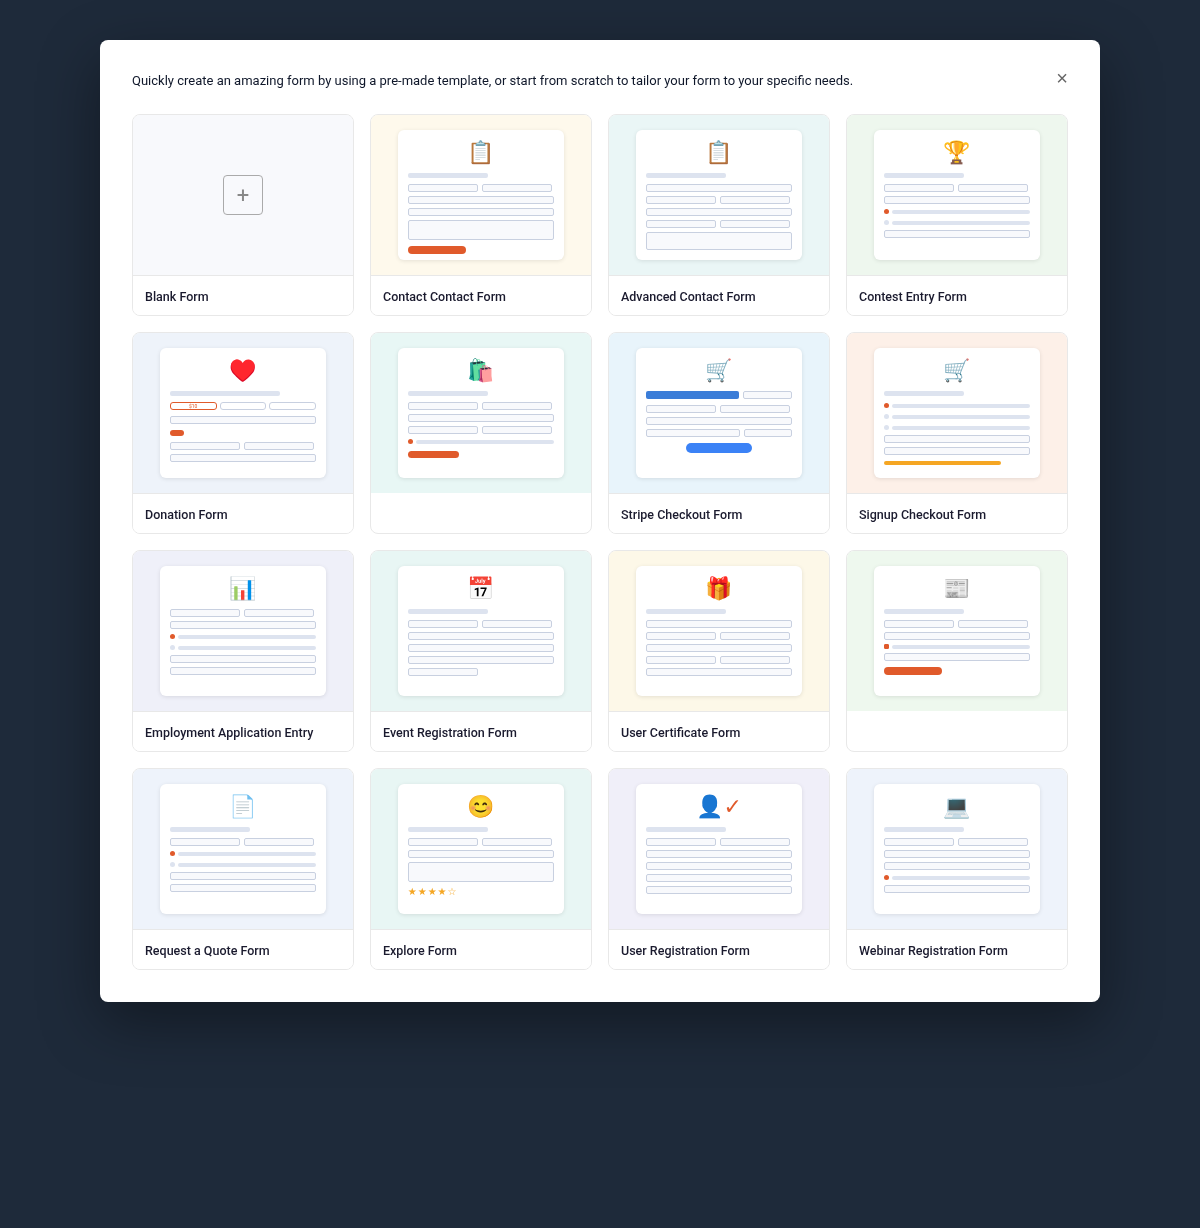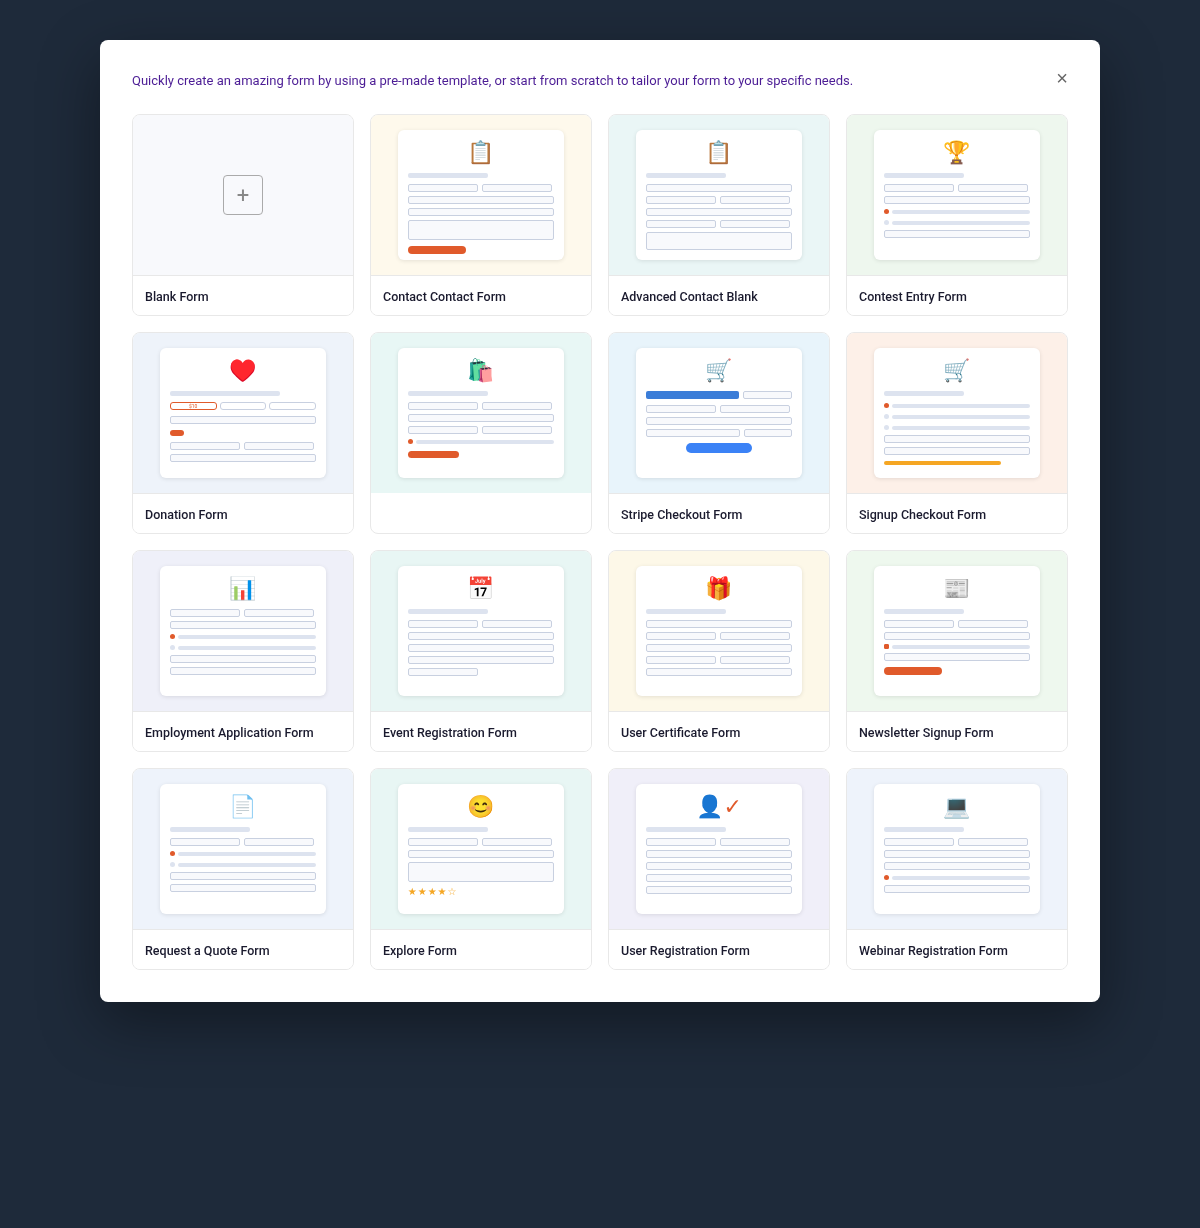--- a/index.html
+++ b/index.html
@@ -30,21 +30,21 @@
 
     .modal-title {
       font-size: 26px;
       font-weight: 700;
       color: #1a1a2e;
       margin-bottom: 8px;
     }
 
     .modal-subtitle {
       font-size: 13px;
-      color: #4c1d95;
+      color: #0f172a;
       line-height: 1.4;
     }
 
     .close-button {
       position: absolute;
       top: 24px;
       right: 24px;
       width: 28px;
       height: 28px;
       background: none;
@@ -288,21 +288,21 @@
           </div>
           <div class="preview-input-box full"></div>
           <div class="preview-row">
             <div class="preview-input-box half"></div>
             <div class="preview-input-box half"></div>
           </div>
           <div class="preview-input-box full" style="height:18px;"></div>
         </div>
       </div>
       <div class="template-footer">
-        <span class="template-name">Advanced Contact Blank</span>
+        <span class="template-name">Advanced Contact Form</span>
       </div>
     </div>
 
     <div class="template-card">
       <div class="template-preview bg-green">
         <div class="preview-inner">
           <span class="preview-icon">🏆</span>
           <div class="preview-line short" style="margin-bottom:2px;"></div>
           <div class="preview-row">
             <div class="preview-input-box half"></div>
@@ -439,21 +439,21 @@
             </div>
           <div class="preview-radio">
               <div class="preview-radio-dot" style="background:#dde3ef;"></div>
               <div class="preview-radio-line" style="width:55%;"></div>
             </div>
           <div class="preview-input-box full"></div>
           <div class="preview-input-box full"></div>
         </div>
       </div>
       <div class="template-footer">
-        <span class="template-name">Employment Application Form</span>
+        <span class="template-name">Employment Application Entry</span>
       </div>
     </div>
 
     <div class="template-card">
       <div class="template-preview bg-pale-teal">
         <div class="preview-inner">
           <span class="preview-icon">📅</span>
           <div class="preview-line short" style="margin-bottom:2px;"></div>
           <div class="preview-row">
             <div class="preview-input-box half"></div>
@@ -504,23 +504,20 @@
           </div>
           <div class="preview-input-box full"></div>
           <div class="preview-checkbox">
               <div class="preview-checkbox-box checked"></div>
               <div class="preview-radio-line" style="width:60%;background:#dde3ef;height:4px;border-radius:2px;"></div>
             </div>
           <div class="preview-input-box full"></div>
           <div class="preview-button"></div>
         </div>
       </div>
-      <div class="template-footer">
-        <span class="template-name">Newsletter Signup Form</span>
-      </div>
     </div>
 
     <div class="template-card">
       <div class="template-preview bg-pale-blue">
         <div class="preview-inner">
           <span class="preview-icon">📄</span>
           <div class="preview-line short" style="margin-bottom:2px;"></div>
           <div class="preview-row">
             <div class="preview-input-box half"></div>
             <div class="preview-input-box half"></div>

